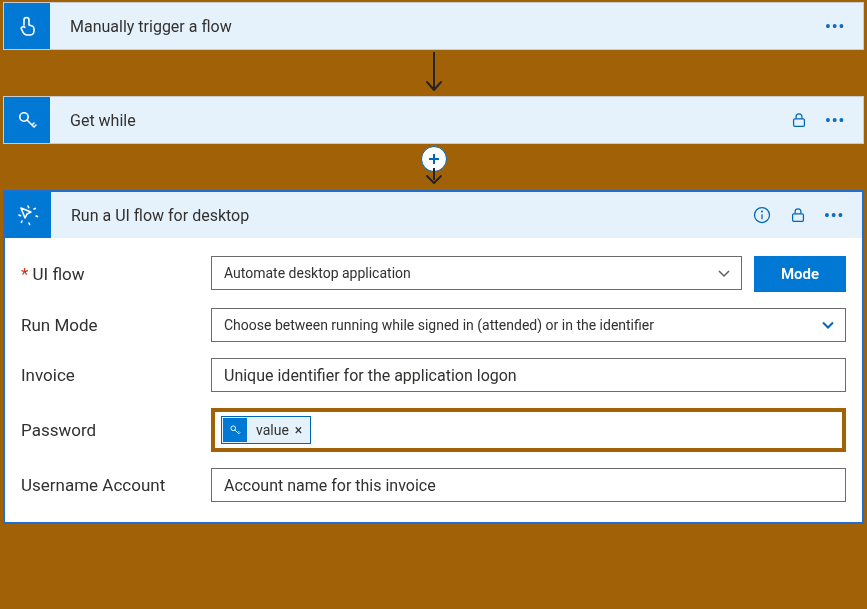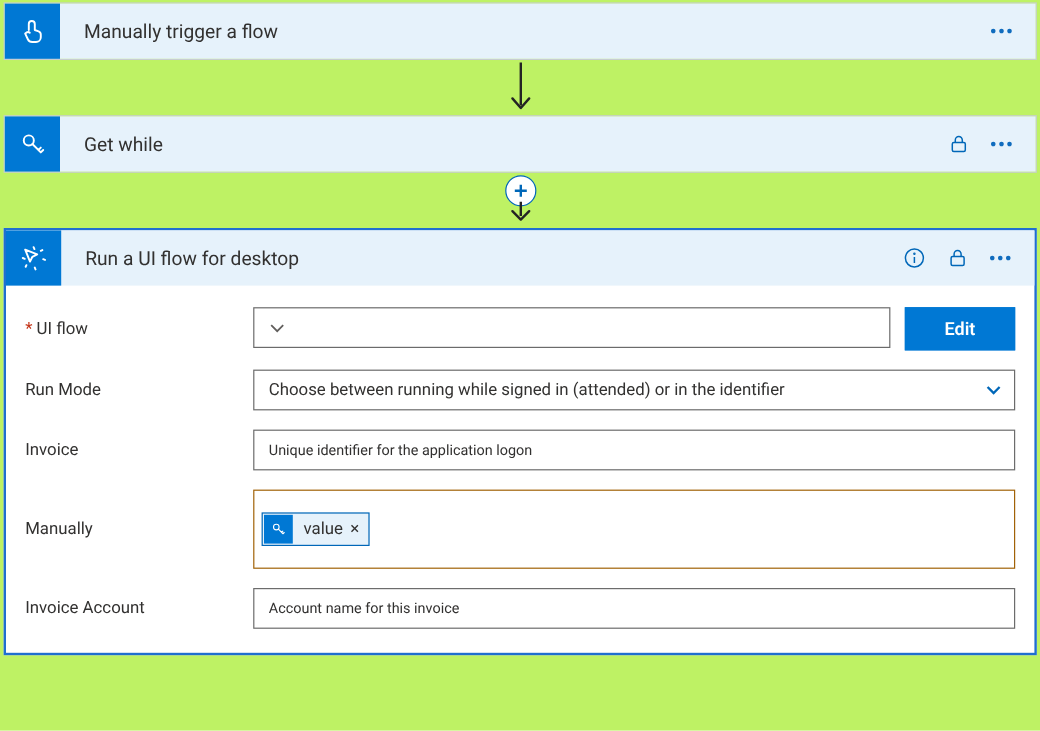--- a/index.html
+++ b/index.html
@@ -1,46 +1,46 @@
 <!DOCTYPE html>
 <html><head>
 <meta charset="utf-8">
 <style>
 html,body{margin:0;padding:0;font-family:"Segoe UI","Segoe UI Web",-apple-system,BlinkMacSystemFont,Roboto,Helvetica,Arial,sans-serif;font-size:14px;color:#323130;background:#fff}
-.canvas{width:867px;height:609px;position:relative;box-sizing:border-box;padding:2px 3px 3px 3px;background:#bef264}
+.canvas{width:867px;height:609px;position:relative;box-sizing:border-box;padding:2px 3px 3px 3px;background:#a16207}
 .card{border:1px solid #c7cdd1;background:#fff;box-sizing:border-box;margin:0}
 .hdr{display:flex;align-items:center;height:46px;background:#e6f2fb}
 .ico{width:46px;height:46px;background:#0078d4;display:flex;align-items:center;justify-content:center;color:#fff;flex:0 0 46px}
 .ico svg{width:24px;height:24px;stroke:#fff;fill:none;stroke-width:1.6}
 .title{flex:1;padding:0 20px;font-size:16px;color:#323130;font-weight:400}
 .acts{display:flex;align-items:center;gap:8px;padding-right:14px}
 .abtn{width:28px;height:28px;display:flex;align-items:center;justify-content:center;color:#0067b8;cursor:pointer}
 .abtn svg{width:20px;height:20px;stroke:#0067b8;fill:none;stroke-width:1.5}
 .conn{display:flex;flex-direction:column;align-items:center}
 .conn svg{stroke:#242424;fill:none}
 .arrow-svg{width:28px;height:46px}
 .plusrow{position:relative;display:flex;flex-direction:column;align-items:center;height:46px;justify-content:flex-start}
 .plusbtn{width:24px;height:24px;border:1px solid #0067b8;border-radius:50%;background:#fff;display:flex;align-items:center;justify-content:center;color:#0067b8;cursor:pointer;margin-top:2px}
 .plusbtn svg{width:12px;height:12px;stroke:#0067b8;stroke-width:2}
 .arrow-short{width:28px;height:18px;margin-top:-4px}
 .expanded{border:2px solid #1f6fd0}
 .body{padding:18px 16px 20px 16px}
 .row{display:flex;align-items:center;margin:0 0 16px 0}
 .row:last-child{margin-bottom:0}
-.lab{width:190px;flex:0 0 190px;font-size:14px;color:#323130}
+.lab{width:190px;flex:0 0 190px;font-size:17px;color:#323130}
 .req::before{content:"* ";color:#c43318}
 .ctl{flex:1;display:flex;gap:12px}
 .selbox{flex:1;height:34px;border:1px solid #6b6b6b;display:flex;align-items:center;justify-content:space-between;padding:0 10px 0 12px;background:#fff;cursor:pointer;box-sizing:border-box}
 .selbox .txt{font-size:14px;color:#323130}
 .chev{width:14px;height:14px;stroke:#605e5c;stroke-width:1.5;fill:none}
 .chev-blue{stroke:#0067b8;stroke-width:2}
 .editbtn{width:90px;height:34px;background:#0078d4;color:#fff;border:1px solid #0078d4;display:flex;align-items:center;justify-content:center;font-size:15px;font-weight:600;cursor:pointer}
-.inp{flex:1;height:34px;border:1px solid #6c6c6c;padding:16px 12px;font-size:12px;color:#323130;box-sizing:border-box;font-family:inherit;outline:none}
+.inp{flex:1;height:34px;border:1px solid #6c6c6c;padding:16px 12px;font-size:16px;color:#323130;box-sizing:border-box;font-family:inherit;outline:none}
 .inp::placeholder{color:#323130}
-.tokfield{flex:1;min-height:36px;border:1px solid #a16207;display:flex;align-items:center;padding:18px 6px;box-sizing:border-box;gap:6px;cursor:text}
+.tokfield{flex:1;min-height:36px;border:4px solid #a16207;display:flex;align-items:center;padding:4px 6px;box-sizing:border-box;gap:6px;cursor:text}
 .token{display:inline-flex;align-items:center;height:26px;border:1px solid #0067b8;background:#e6f2fb}
 .token .tico{width:24px;height:24px;background:#0078d4;display:flex;align-items:center;justify-content:center;margin:1px}
 .token .tico svg{width:14px;height:14px;stroke:#fff;fill:none;stroke-width:1.6}
 .token .tlabel{padding:0 6px 0 8px;font-size:14px;color:#323130}
 .token .tx{padding:0 8px 0 0;color:#323130;cursor:pointer}
 .more-dots{font-size:16px;letter-spacing:1px;color:#106cbe;font-weight:700}
 </style>
 </head>
 <body>
 <div class="canvas">
@@ -132,25 +132,26 @@
           </div>
     </div>
   </div>
 
   <div class="body">
 
     <div class="row">
       <div class="lab req">UI flow</div>
       <div class="ctl">
         <div class="selbox">
+          <span class="txt">Automate desktop application</span>
           <svg class="chev" viewBox="0 0 14 14">
                 <polyline points="2,5 7,10 12,5"></polyline>
               </svg>
         </div>
-        <div class="editbtn">Edit</div>
+        <div class="editbtn">Mode</div>
       </div>
     </div>
 
     <div class="row">
       <div class="lab">Run Mode</div>
       <div class="ctl">
         <div class="selbox">
           <span class="txt" style="white-space:nowrap;overflow:hidden;text-overflow:clip;max-width:calc(100% - 20px)">Choose between running while signed in (attended) or in the identifier</span>
           <svg class="chev chev-blue" viewBox="0 0 14 14">
                 <polyline points="2,4.5 7,9.5 12,4.5"></polyline>
@@ -160,39 +161,39 @@
     </div>
 
     <div class="row">
       <div class="lab">Invoice</div>
       <div class="ctl">
         <input class="inp" placeholder="Unique identifier for the application logon" style="">
       </div>
     </div>
 
     <div class="row">
-      <div class="lab">Manually</div>
+      <div class="lab">Password</div>
       <div class="ctl">
         <div class="tokfield">
           <span class="token">
             <span class="tico">
               <svg viewBox="0 0 24 24">
                     <circle cx="9" cy="9" r="4"></circle>
                     <path d="M12 12l6.5 6.5M16.5 16.5l1.8-1.8M18.5 18.5l1.8-1.8" stroke-linecap="round"></path>
                   </svg>
             </span>
             <span class="tlabel">value</span>
             <span class="tx">×</span>
           </span>
         </div>
       </div>
     </div>
 
     <div class="row">
-      <div class="lab">Invoice Account</div>
+      <div class="lab">Username Account</div>
       <div class="ctl">
         <input class="inp" placeholder="Account name for this invoice" style="">
       </div>
     </div>
 
   </div>
 </div>
 
 </div>
 

